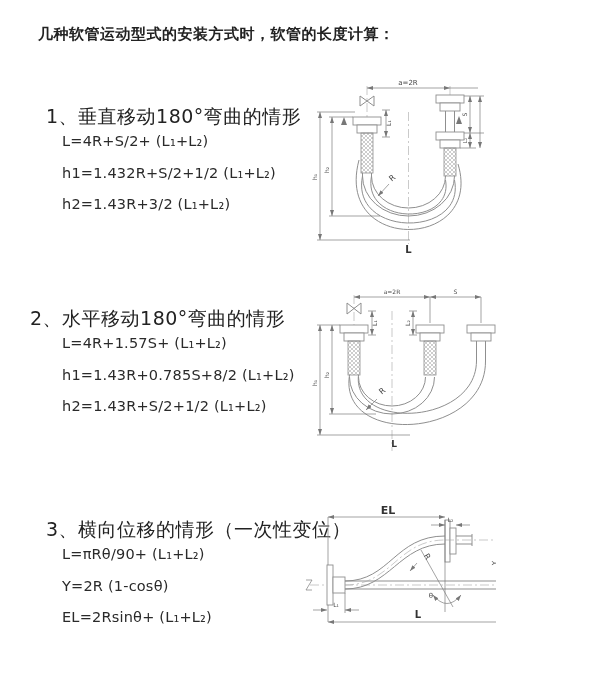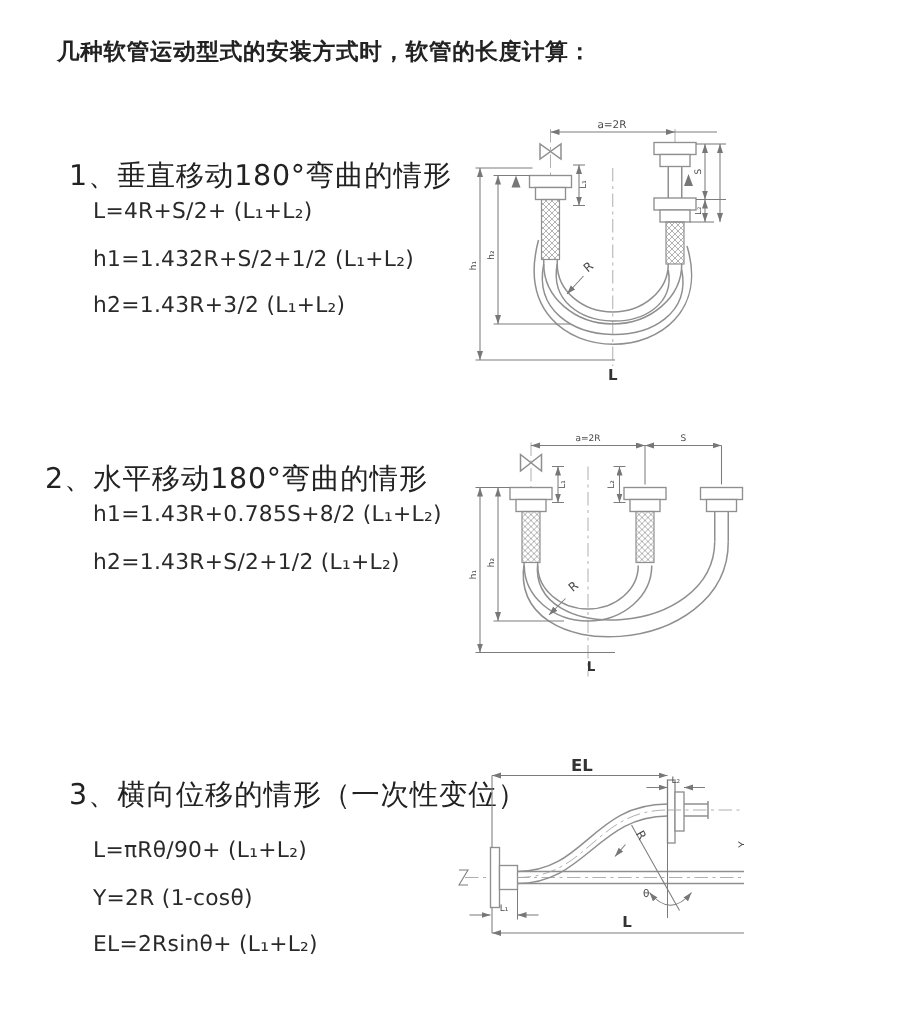--- a/index.html
+++ b/index.html
@@ -98,20 +98,21 @@
     <path d="M149,44 L146,52 L152,52 Z" fill="#777"></path>
 
     <line class="dim" x1="79" y1="112" x2="68" y2="124" marker-end="url(#ar1)"></line>
     <text class="lbl" transform="translate(84,108) rotate(-40)" style="font-size:8px">R</text>
 
     <text class="lbl-big" x="98.5" y="181">L</text>
   </svg>
 
   <div class="sec-heading" style="left:30px;top:306px;">2、水平移动180°弯曲的情形</div>
   <div class="formulas" style="left:62px;top:328px;">
+    <div>L=4R+1.57S+ (L₁+L₂)</div>
     <div>h1=1.43R+0.785S+8/2 (L₁+L₂)</div>
     <div>h2=1.43R+S/2+1/2 (L₁+L₂)</div>
   </div>
 
   <svg style="left:310px;top:283px;" width="290" height="185" viewBox="0 0 290 185">
     <defs>
       <marker id="ar2" markerWidth="8" markerHeight="6" refX="6" refY="2" orient="auto-start-reverse" markerUnits="userSpaceOnUse">
         <path d="M0,0 L6,2 L0,4 Z" fill="#777"></path>
       </marker>
       <pattern id="hp2" width="4" height="4" patternUnits="userSpaceOnUse">
@@ -164,21 +165,21 @@
     <line class="dim" x1="99" y1="52" x2="107" y2="52"></line>
     <text class="lbl-s" transform="translate(99.5,40) rotate(-90)">L₂</text>
 
     <line class="dim" x1="67" y1="116" x2="56" y2="127" marker-end="url(#ar2)"></line>
     <text class="lbl" transform="translate(74,110) rotate(-40)" style="font-size:8px">R</text>
 
     <text class="lbl-big" x="84" y="164" style="font-size:9px">L</text>
   </svg>
 
   <div class="sec-heading" style="left:46px;top:517px;">3、横向位移的情形（一次性变位）</div>
-  <div class="formulas" style="left:62px;top:539px;margin-top:13px;">
+  <div class="formulas" style="left:62px;top:539px;">
     <div>L=πRθ/90+ (L₁+L₂)</div>
     <div>Y=2R (1-cosθ)</div>
     <div>EL=2Rsinθ+ (L₁+L₂)</div>
   </div>
 
   <svg style="left:300px;top:500px;" width="300" height="150" viewBox="0 0 300 150">
     <defs>
       <marker id="ar3" markerWidth="8" markerHeight="6" refX="6" refY="2" orient="auto-start-reverse" markerUnits="userSpaceOnUse">
         <path d="M0,0 L6,2 L0,4 Z" fill="#777"></path>
       </marker>

